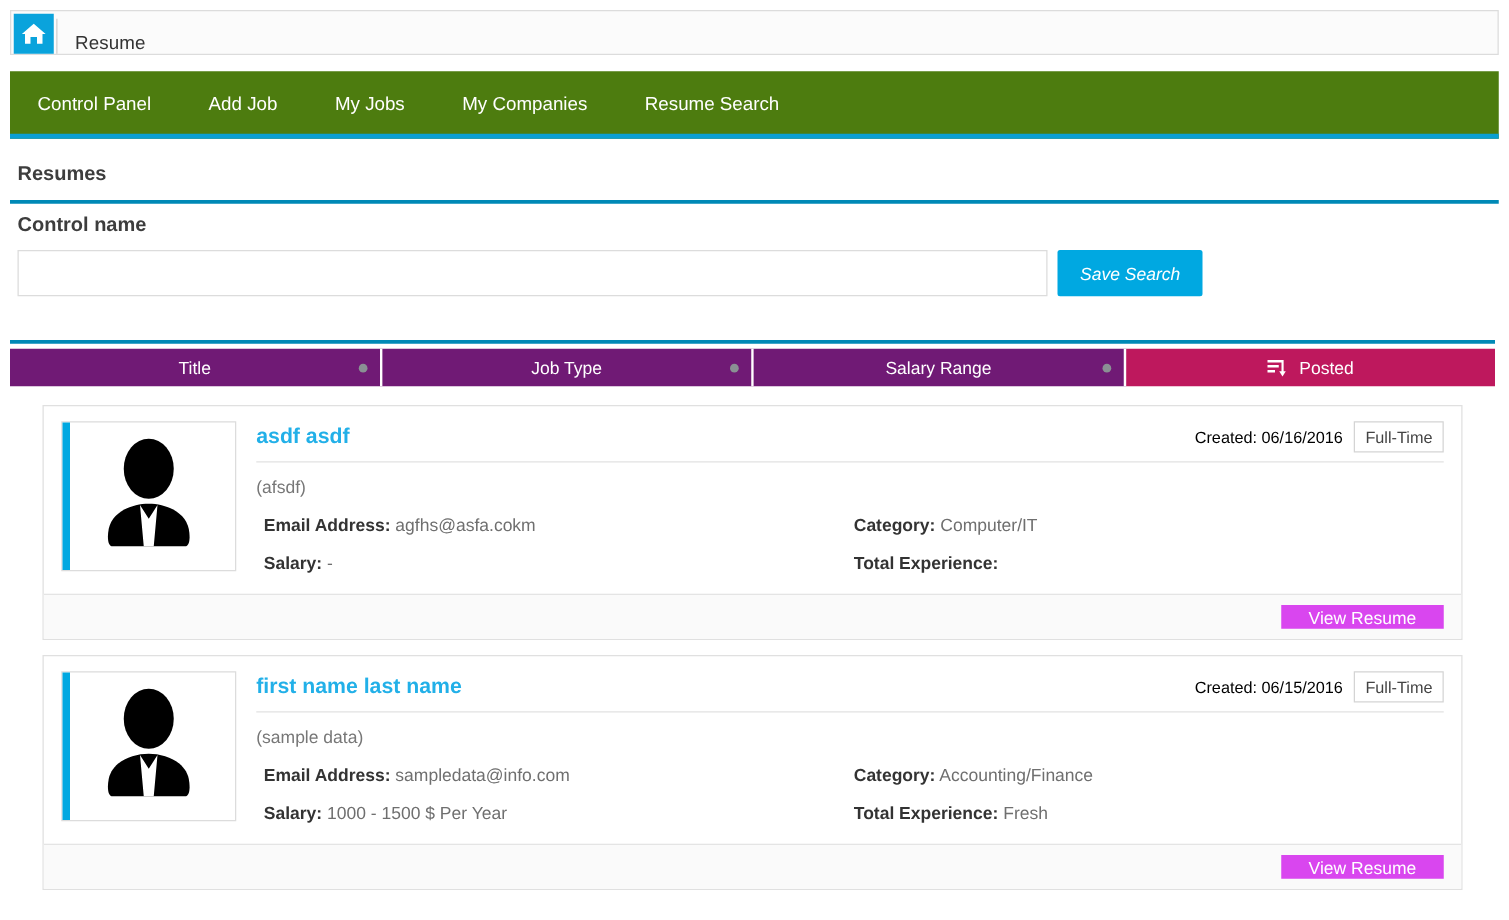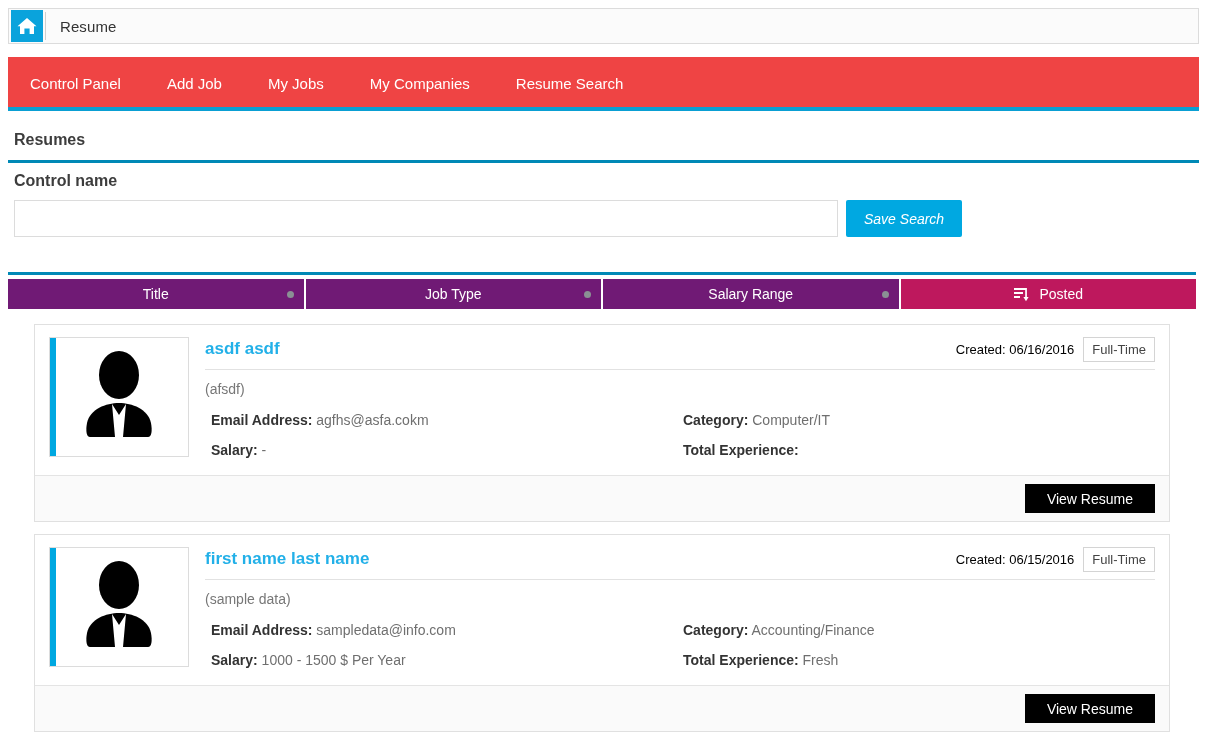--- a/index.html
+++ b/index.html
@@ -12,21 +12,21 @@
   }
 
   
   .breadcrumb-bar {
     position: absolute;
     left: 8px; top: 8px;
     width: 1191px; height: 36px;
     background: #fbfbfb;
     border: 1px solid #dcdcdc;
     display: flex;
-    align-items: center;
+    align-items: flex-end;
   }
   .home-btn {
     width: 32px; height: 32px;
     margin-left: 2px;
     background: #0aa3dc;
     display: flex; align-items: center; justify-content: center;
     flex: 0 0 auto;
   }
   .home-btn svg { display: block; }
   .crumb-sep {
@@ -40,21 +40,21 @@
     color: #333333;
     padding-left: 14px;
     letter-spacing: .1px;
   }
 
   
   .nav {
     position: absolute;
     left: 8px; top: 57px;
     width: 1191px; height: 54px;
-    background: #ef4444;
+    background: #4d7c0f;
     display: flex;
     align-items: center;
   }
   .nav::after {
     content: "";
     position: absolute;
     left: 0; right: 0; bottom: 0;
     height: 4px;
     background: #0a9fd3;
   }
@@ -266,27 +266,27 @@
     font-weight: bold;
   }
   .card-foot {
     border-top: 1px solid #e4e4e4;
     background: #fafafa;
     padding: 8px 14px;
     display: flex;
     justify-content: flex-end;
   }
   .view-resume-btn {
-    background: #000000;
+    background: #d946ef;
     color: #ffffff;
     border: none;
     font-size: 14px;
     font-family: "Liberation Sans", sans-serif;
     padding: 0 22px;
-    height: 29px;
+    height: 19px;
     cursor: pointer;
   }
 </style>
 </head>
 <body>
 
 <div class="breadcrumb-bar">
   <div class="home-btn">
     <span>
       <svg width="22" height="20" viewBox="0 0 22 20" aria-hidden="true">

